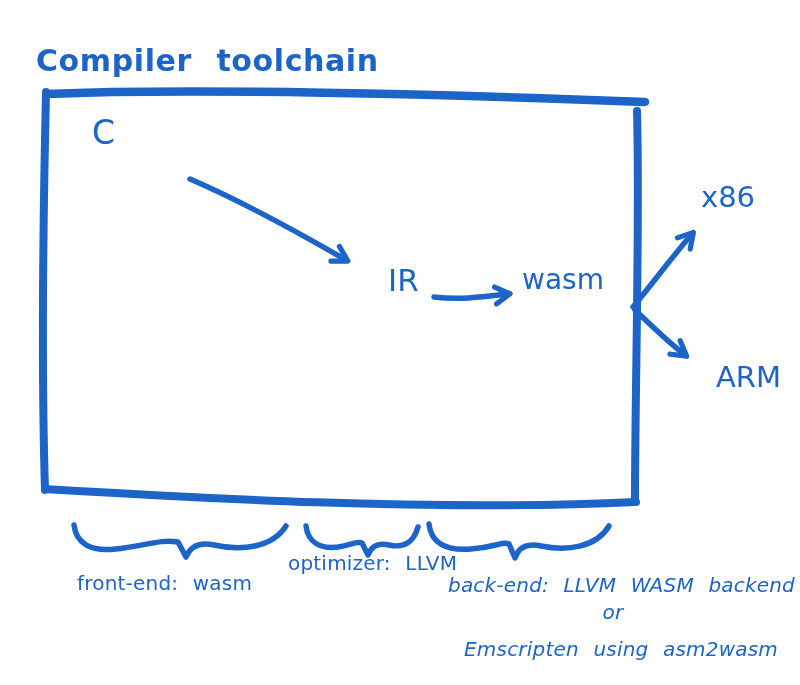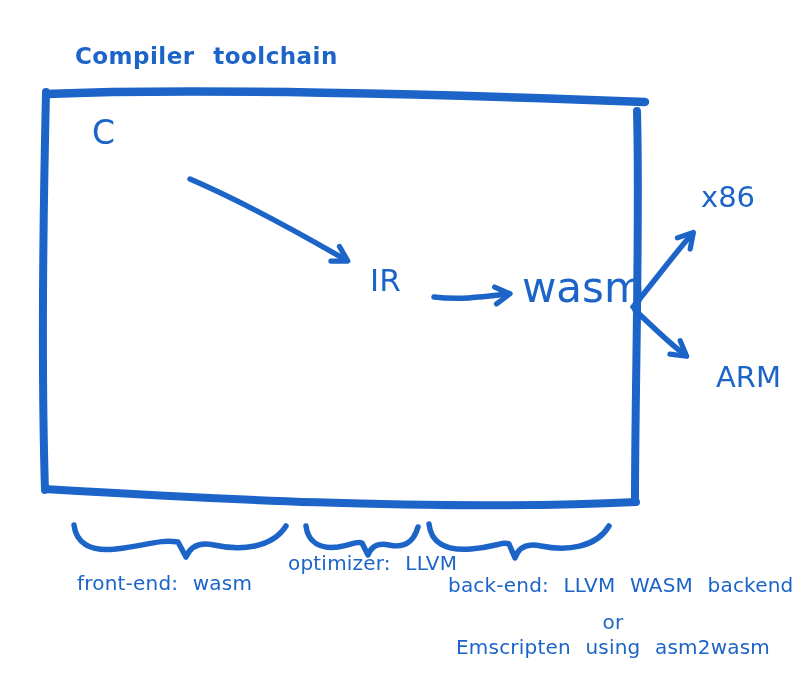--- a/index.html
+++ b/index.html
@@ -25,38 +25,37 @@
     stroke-linecap: round;
     stroke-linejoin: round;
   }
   .label {
     position: absolute;
     color: var(--ink);
     white-space: nowrap;
     line-height: 1.1;
   }
   .title {
-    font-size: 23px;
+    font-size: 30px;
     font-weight: 600;
     word-spacing: 0.45em;
     letter-spacing: 0.02em;
-    margin-left: 39px;
   }
   .node { font-weight: 500; }
   .node-c    { font-size: 33px; }
   .node-ir   { font-size: 31px; }
-  .node-wasm { font-size: 42px; text-align: right; }
+  .node-wasm { font-size: 28px; text-align: right; }
   .node-x86  { font-size: 29px; }
   .node-arm  { font-size: 29px; }
   .stage {
     font-size: 20px;
     word-spacing: 0.4em;
     letter-spacing: 0.01em;
   }
-  .stage-center { text-align: center; white-space: nowrap; }
+  .stage-center { text-align: center; white-space: nowrap; font-style: italic; }
 </style>
 </head>
 <body>
 
 <div class="canvas">
 
   <svg class="strokes" viewBox="0 0 800 685" aria-hidden="true">
     <defs>
       <marker id="ah" viewBox="0 0 12 12" refX="8.5" refY="6" markerWidth="4.2" markerHeight="4.2" orient="auto-start-reverse">
         <path class="stroke" d="M 2,1.6 L 9.6,6 L 2,10.4" stroke-width="2.7"></path>
@@ -79,27 +78,27 @@
              C 191,545 201,542 214,545 C 241,551 272,548 286,526"></path>
     <path class="stroke" stroke-width="5.5" d="M 306,526 C 308,543 321,549 338,547 C 351,545 356,541 362,543 L 368,555
              C 372,545 379,543 389,545 C 403,548 413,544 418,527"></path>
     <path class="stroke" stroke-width="5.5" d="M 429,524 C 431,543 446,551 471,549 C 496,547 503,541 509,544 L 515,558
              C 519,546 529,543 541,546 C 566,551 596,548 609,526"></path>
   </svg>
 
   <div class="label title" style="left:36px; top:44px;">Compiler toolchain</div>
 
   <div class="label node node-c" style="left:92px; top:115px;">C</div>
-  <div class="label node node-ir" style="left:370px; top:263px;">IR</div>
+  <div class="label node node-ir" style="left:388px; top:263px;">IR</div>
   <div class="label node node-wasm" style="left:522px; top:265px;">wasm</div>
   <div class="label node node-x86" style="left:701px; top:182px;text-align:center;">x86</div>
   <div class="label node node-arm" style="left:716px; top:362px;">ARM</div>
 
   <div class="label stage" style="left:77px; top:572px;">front-end: wasm</div>
   <div class="label stage" style="left:282px; top:552px;margin-left:6px;">optimizer: LLVM</div>
 
   <div style="position:absolute; left:448px; top:573px; width:330px;">
     <div class="stage stage-center">back-end: LLVM WASM backend</div>
-    <div class="stage stage-center" style="margin-top:13px;">or</div>
-    <div class="stage stage-center" style="margin-top:1px;">Emscripten using asm2wasm</div>
+    <div class="stage stage-center" style="margin-top:3px;">or</div>
+    <div class="stage stage-center" style="margin-top:13px;text-align:right;">Emscripten using asm2wasm</div>
   </div>
 
 </div>
 
 </body></html>

